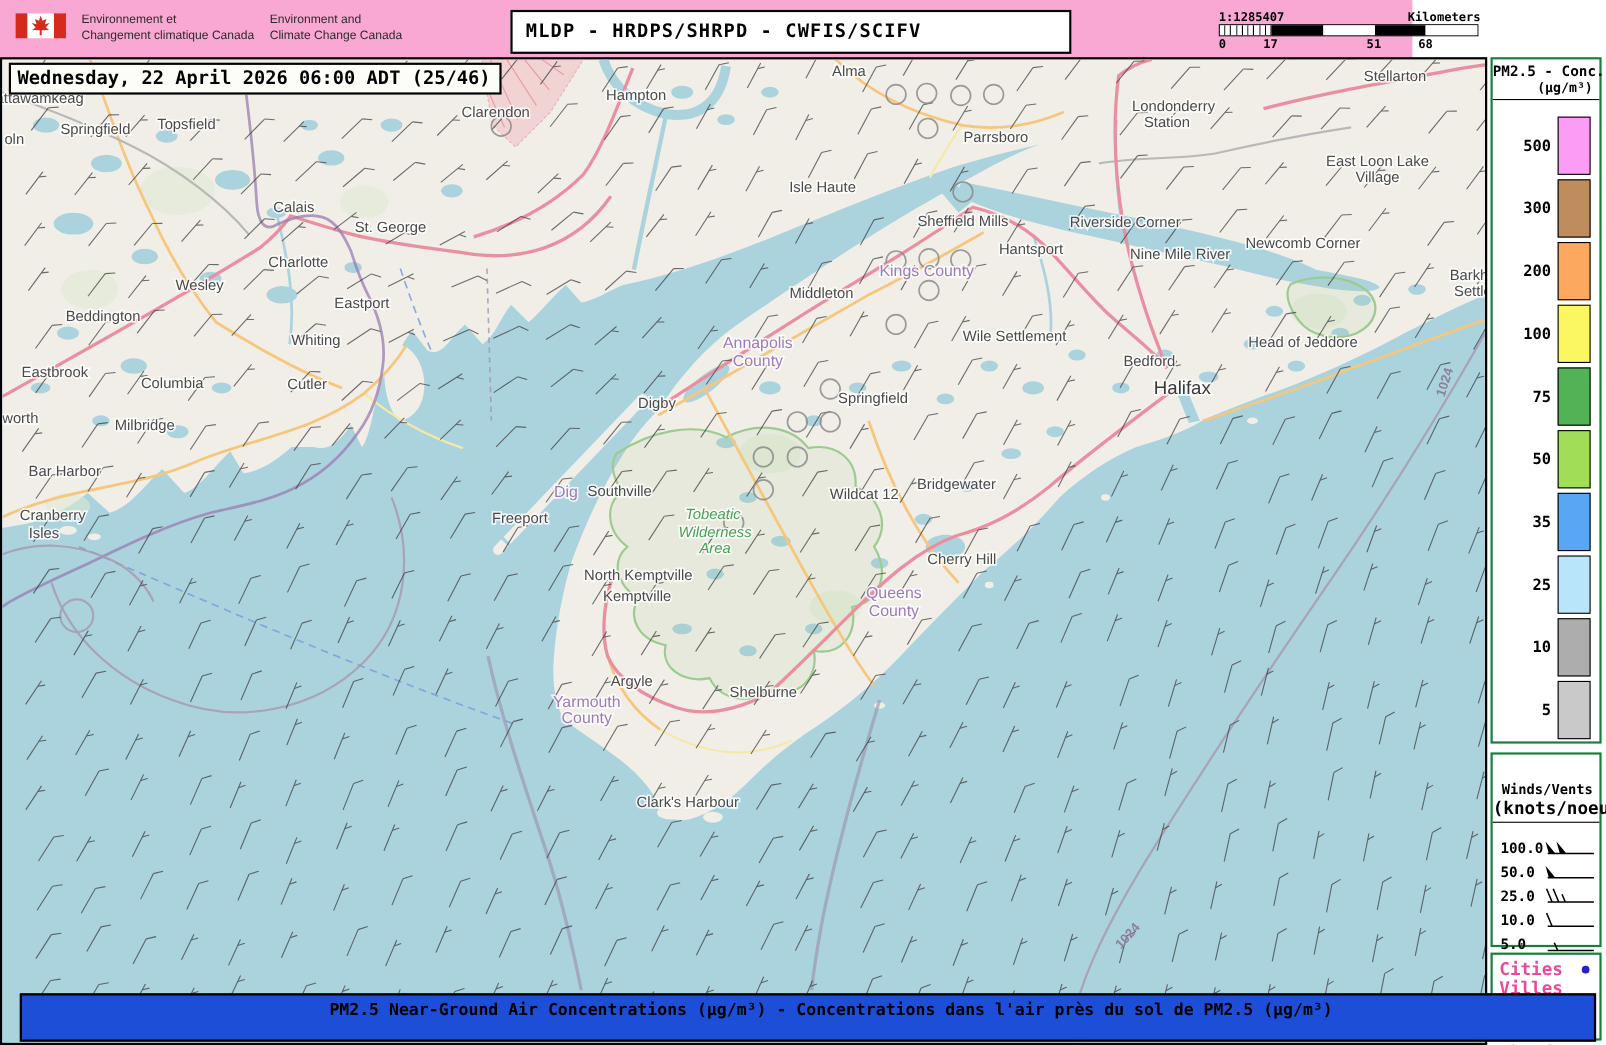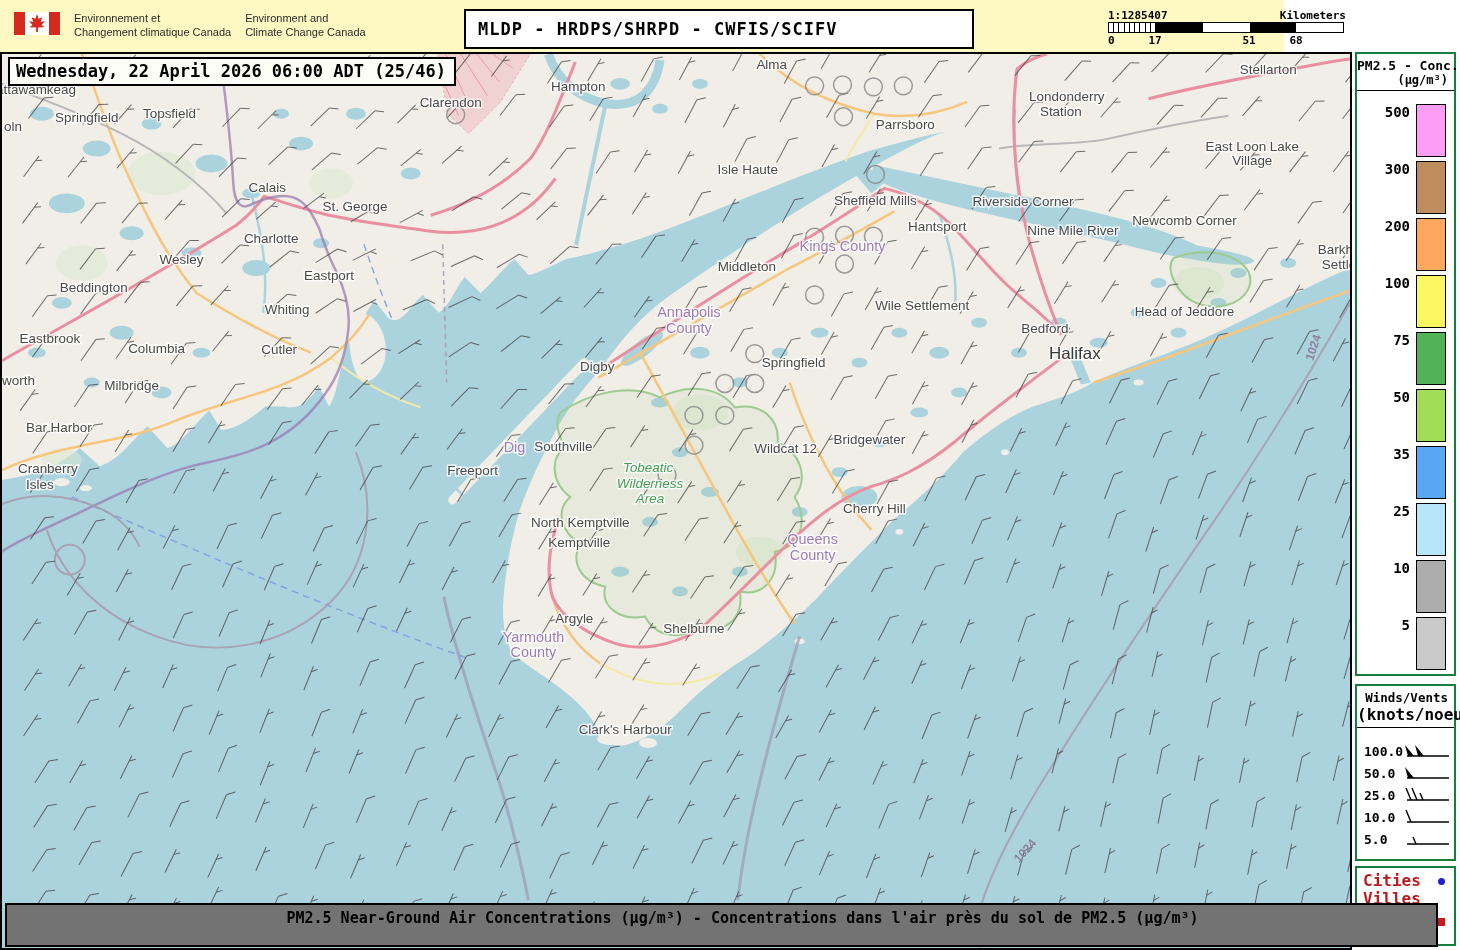--- a/index.html
+++ b/index.html
@@ -1,21 +1,21 @@
 <!DOCTYPE html>
 <html><head>
 <meta charset="utf-8">
 <style>
   html,body{margin:0;padding:0;background:#fff;}
   #page{position:relative;width:1460px;height:950px;overflow:hidden;background:#fff;
         font-family:"Liberation Sans",sans-serif;}
   .mono{font-family:"DejaVu Sans Mono",monospace;}
 
   
-  #header{position:absolute;left:0;top:0;width:1284px;height:52px;background:#fef9c3;}
+  #header{position:absolute;left:0;top:0;width:1284px;height:52px;background:#f9a8d4;}
   #logo{position:absolute;left:14px;top:12px;display:flex;align-items:flex-start;gap:14px;}
   .ecc-text{font-size:11px;color:#2b2b2b;line-height:1.25;white-space:pre-line;}
   #title-box{position:absolute;left:464px;top:9px;width:506px;height:36px;background:#fff;
              border:2px solid #000;display:flex;align-items:center;}
   #title-box span{font-weight:bold;font-size:17px;letter-spacing:1px;padding-left:12px;}
   #scalebar{position:absolute;left:1108px;top:8px;width:240px;height:44px;}
   #sb-labels{position:relative;height:14px;font-weight:bold;font-size:11px;}
   #sb-ratio{position:absolute;left:0;top:1px;}
   #sb-unit{position:absolute;right:2px;top:1px;}
   #sb-bar{position:relative;height:11px;border:1px solid #000;display:flex;width:236px;box-sizing:border-box;}
@@ -32,39 +32,39 @@
            padding:2px 8px 3px 6px;font-weight:bold;font-size:17px;white-space:nowrap;z-index:5;}
 
   
   .sidebox{position:absolute;left:1355px;width:101px;background:#fff;border:2px solid #15803d;
            box-sizing:border-box;}
   #pm25-box{top:52px;height:624px;}
   .leg-title{font-weight:bold;font-size:13px;text-align:right;padding:4px 6px 0 0;white-space:nowrap;}
   .leg-title2{font-weight:bold;font-size:12px;text-align:right;padding:0 6px 3px 0;}
   .leg-hr{border-top:1px solid #000;margin:0;}
   #pm-rows{margin-top:13px;}
-  .pmrow{display:flex;justify-content:flex-end;align-items:flex-start;height:57px;padding-right:8px;}
+  .pmrow{display:flex;justify-content:flex-end;align-items:center;height:57px;padding-right:8px;}
   .pmlabel{font-weight:bold;font-size:14px;margin:0 6px 0 0;}
   .pmswatch{width:30px;height:53px;border:1px solid #000;box-sizing:border-box;}
 
   #winds-box{top:684px;height:177px;}
   #wind-rows{margin-top:12px;}
   .windrow{display:flex;align-items:center;height:22px;padding:0 4px 0 7px;}
   .windlabel{font-weight:bold;font-size:13px;width:40px;}
   .windglyph{margin-left:auto;}
 
   #markers-box{top:866px;height:80px;padding:4px 6px;}
   .mk-line{font-weight:bold;font-size:16px;line-height:1.1;position:relative;}
-  #mk-cities{color:#b91c1c;}
+  #mk-cities{color:#ec4899;}
   #mk-hot{color:#cc1a1a;margin-top:6px;}
   #city-dot{position:absolute;right:3px;top:6px;width:7px;height:7px;border-radius:50%;background:#2020cc;}
   #hot-sq{position:absolute;right:3px;top:5px;width:8px;height:8px;background:#cc1a1a;}
 
   
-  #caption{position:absolute;left:5px;top:903px;width:1433px;height:44px;background:#737373;
+  #caption{position:absolute;left:18px;top:903px;width:1433px;height:44px;background:#1d4ed8;
            border:2px solid #000;box-sizing:border-box;text-align:center;z-index:6;padding-left:42px;}
   #caption .l1{font-weight:bold;font-size:15px;margin-top:4px;}
   #caption .l2{font-weight:bold;font-size:14.5px;margin-top:2px;}
 </style>
 </head>
 <body>
 
 <div id="page">
 
   <div id="header">
@@ -2672,21 +2672,21 @@
           <span class="pmswatch" style="background: rgb(173, 173, 173);"></span>
         </div>
         <div class="pmrow">
           <span class="pmlabel">5</span>
           <span class="pmswatch" style="background: rgb(201, 201, 201);"></span>
         </div>
       </div>
   </div>
 
   <div id="winds-box" class="sidebox mono">
-    <div class="leg-title" style="font-size:12.5px;">Winds/Vents</div>
+    <div class="leg-title" style="font-size:12.5px;margin-top:20px;">Winds/Vents</div>
     <div class="leg-title2" style="font-size:16px;">(knots/noeuds)</div>
     <div class="leg-hr"></div>
     <div id="wind-rows">
         <div class="windrow">
           <span class="windlabel">100.0</span>
           <svg width="48" height="20" class="windglyph">
             <line x1="4" y1="15" x2="46" y2="15" stroke="#000" stroke-width="1.4"></line>
             <polygon points="2,4 11,15 5,15" fill="#000"></polygon>
             <polygon points="12,4 21,15 15,15" fill="#000"></polygon>
           </svg>

